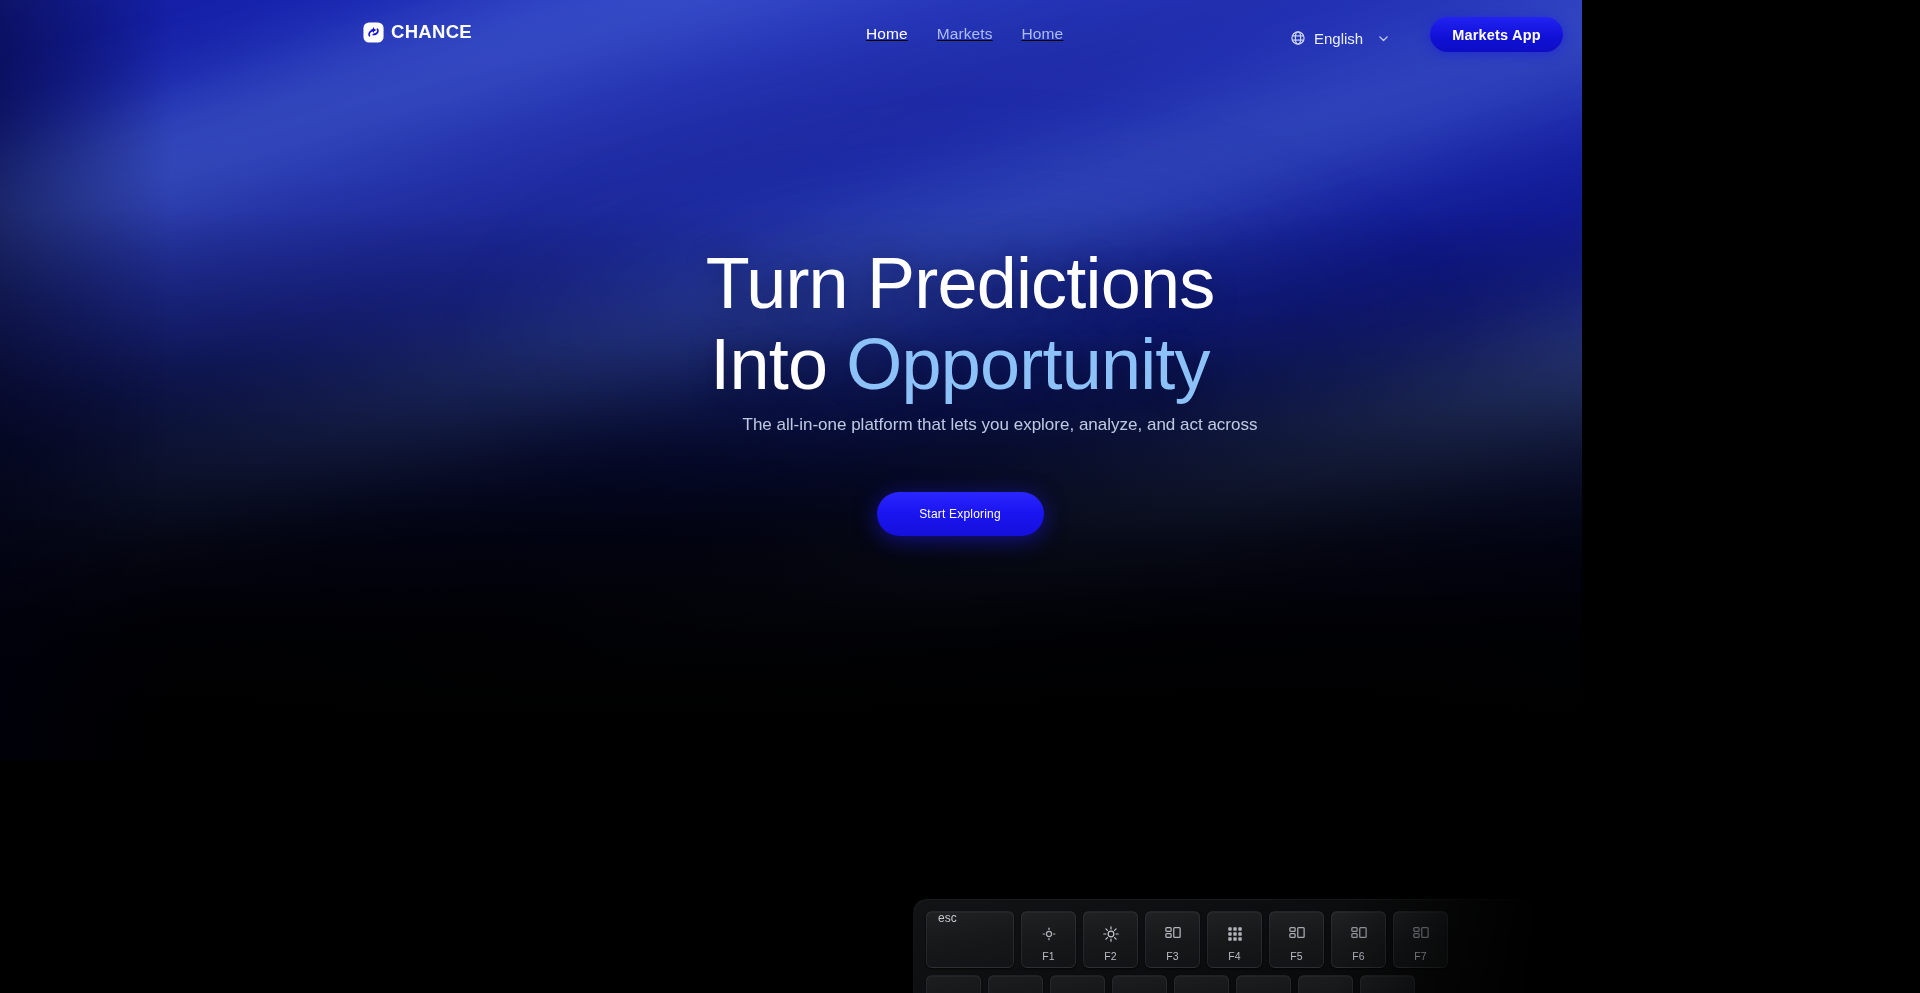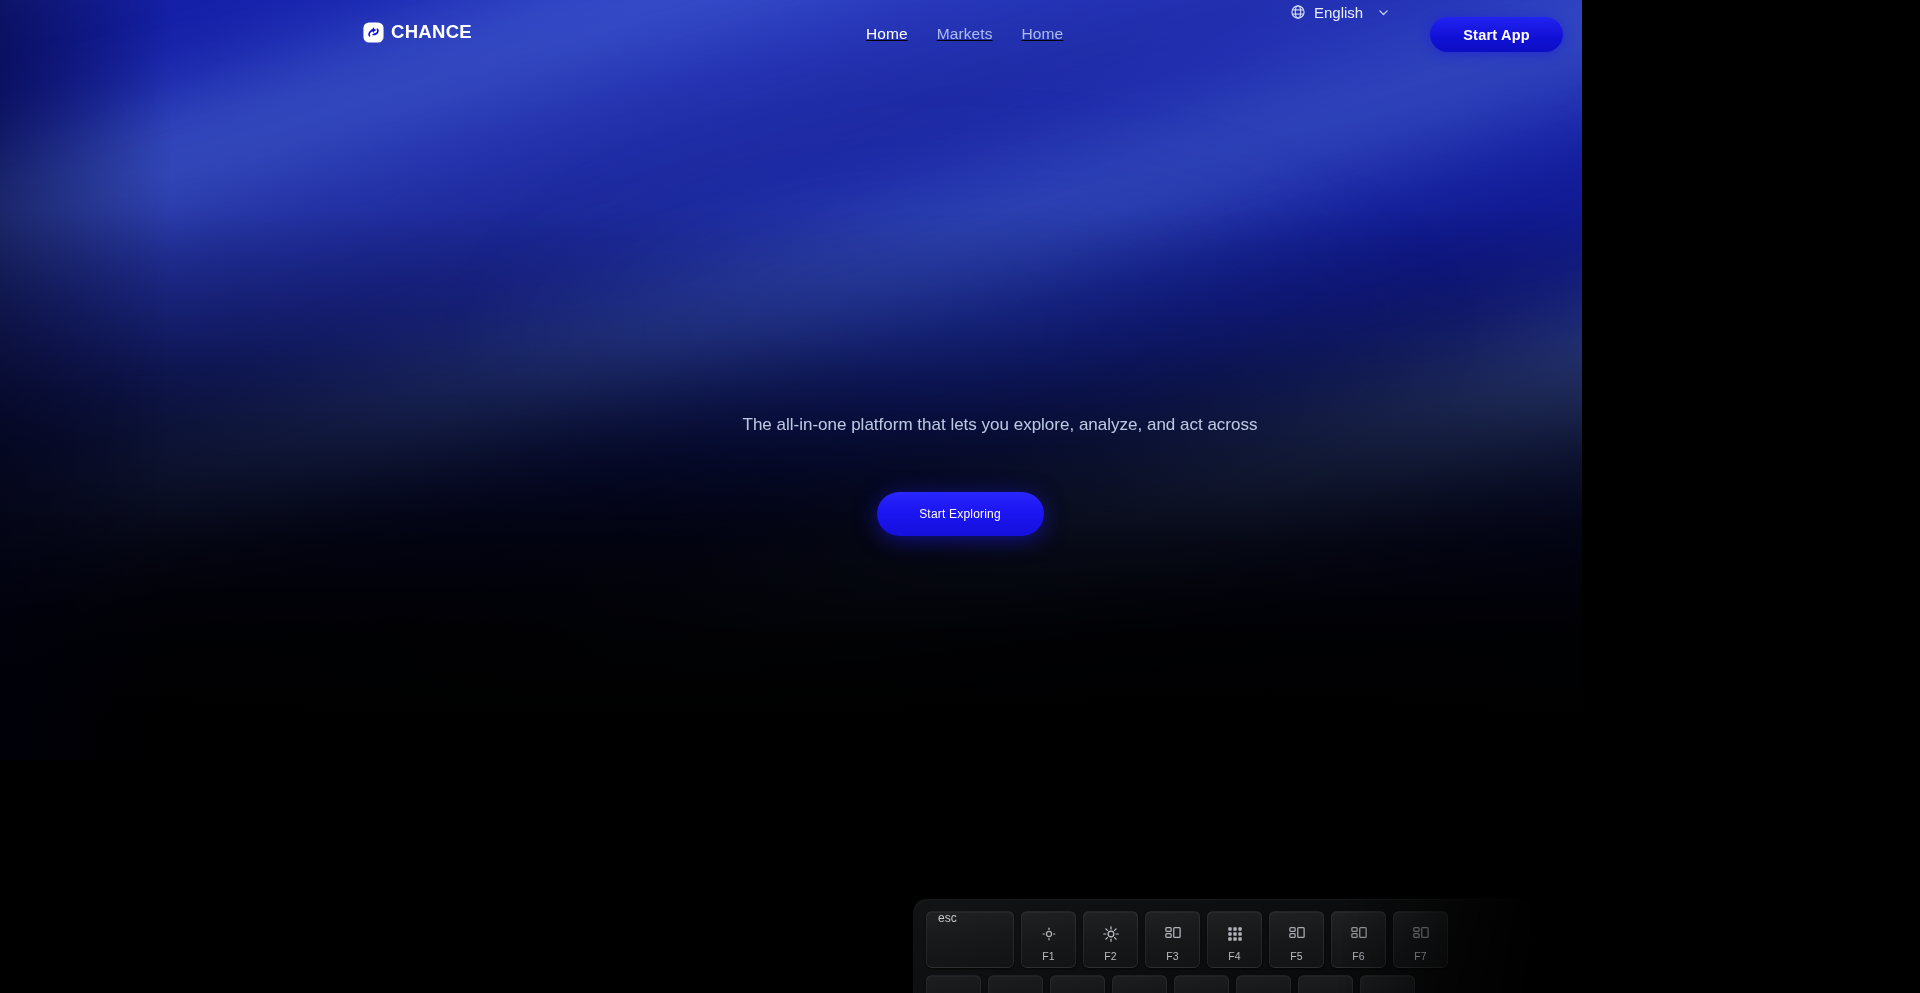--- a/index.html
+++ b/index.html
@@ -117,21 +117,21 @@
     position:absolute; left:866px; top:26px;
     display:flex; align-items:center; gap:29px;text-decoration:underline;
   }
   .nav-link {
     font-size:15.5px; color:rgba(198,214,252,0.84);
     text-decoration:none; cursor:pointer; line-height:1;
     letter-spacing:0.1px;
   }
   .nav-link.active { color:#ffffff; }
   .lang-select {
-    position:absolute; left:1290px; top:4px;
+    position:absolute; left:1290px; top:30px;
     display:flex; align-items:center; gap:8px;
     cursor:pointer; user-select:none;text-align:right;
   }
   .globe-icon { width:16px; height:16px; display:block; opacity:0.92; }
   .lang-label { color:#e8eefc; font-size:15px; line-height:1; }
   .chev { width:13px; height:13px; display:block; opacity:0.85; margin-left:6px; }
 
   .launch-btn {
     position:absolute; left:1430px; top:17px;
     width:133px; height:35px;
@@ -273,25 +273,29 @@
         </svg>
       </span>
       <span class="lang-label">English</span>
       <span>
         <svg class="chev" viewBox="0 0 16 16" fill="none" stroke="#dce6fb" stroke-width="1.7" stroke-linecap="round" stroke-linejoin="round">
           <polyline points="3.5,6 8,10.5 12.5,6"></polyline>
         </svg>
       </span>
     </div>
 
-    <button class="launch-btn">Start App</button>
+    <button class="launch-btn">Markets App</button>
   </div>
 
   <div class="hero-content">
 
+    <div class="headline">
+      <div>Turn Predictions</div>
+      <div><span>Into </span><span class="accent">Opportunity</span></div>
+    </div>
 
     <div class="subhead">
       <div>The all-in-one platform that lets you explore, analyze, and act across</div>
     </div>
 
     <div class="cta-wrap">
       <button class="cta-btn">Start Exploring</button>
     </div>
   </div>
 

